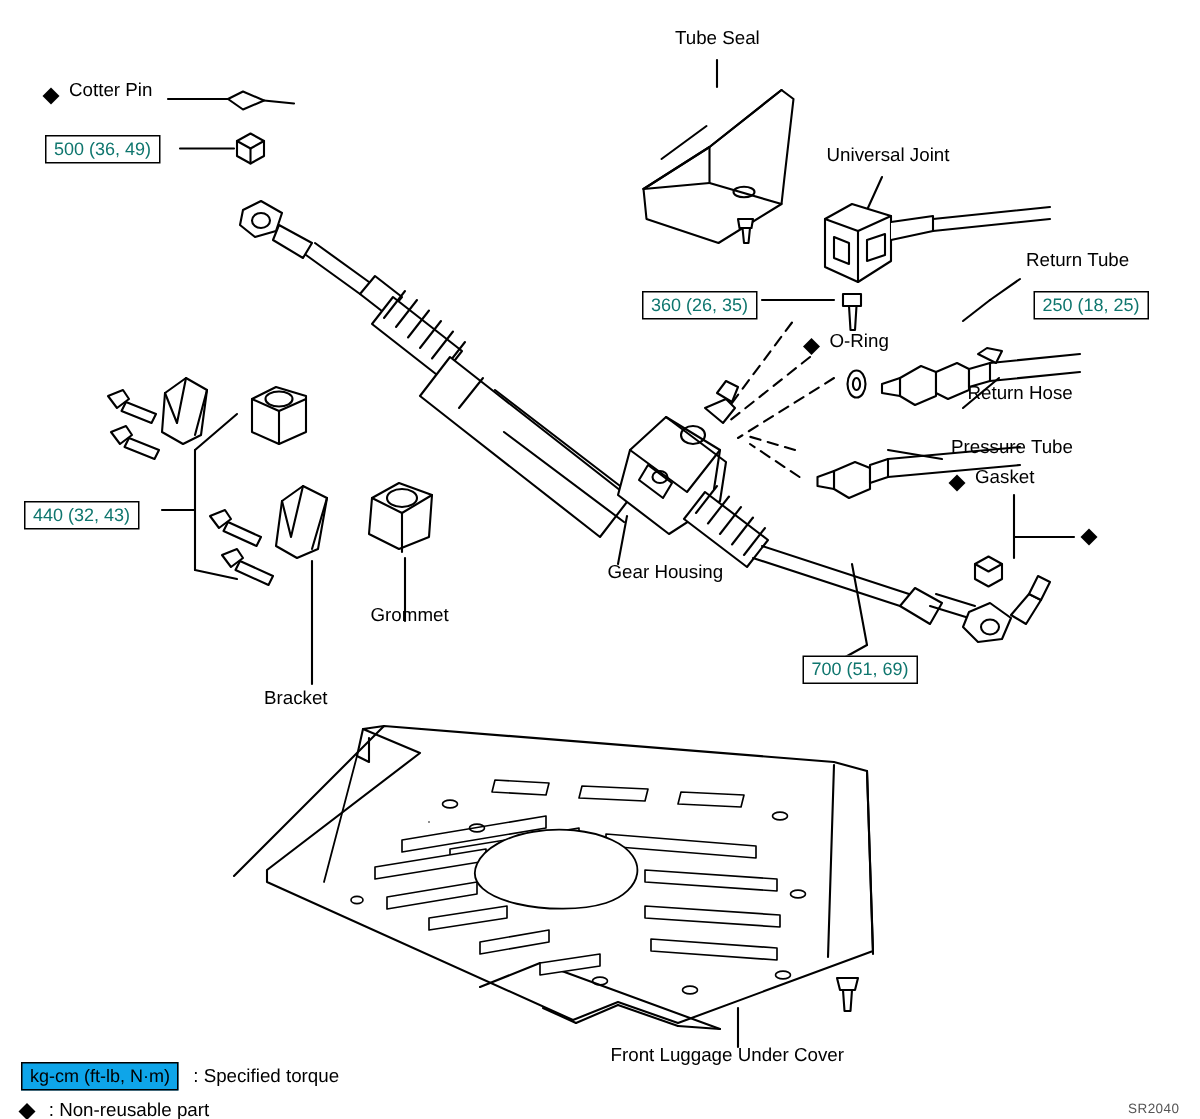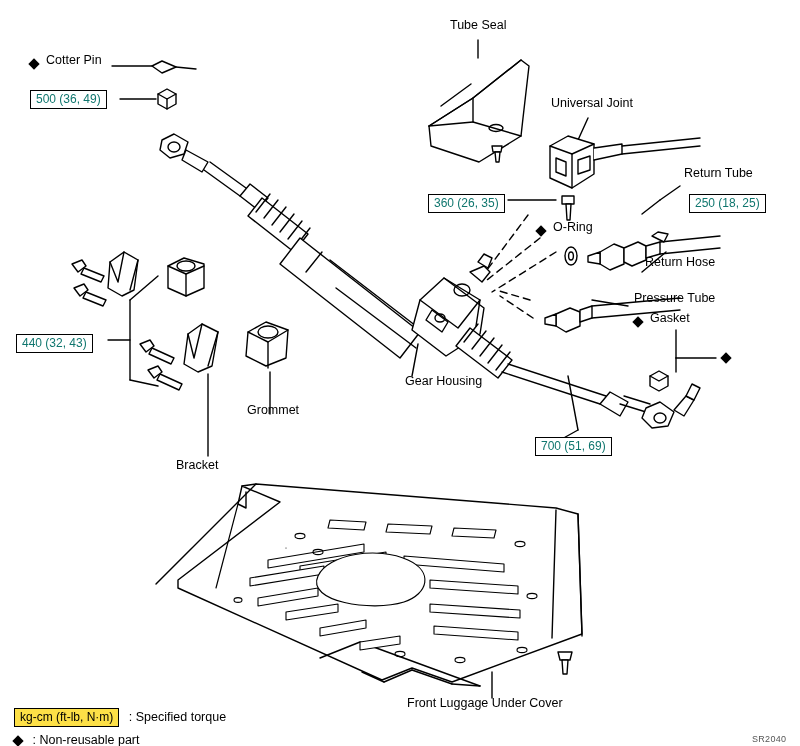--- a/index.html
+++ b/index.html
@@ -54,21 +54,21 @@
     position: absolute;
     font-family: "Liberation Sans", sans-serif;
     font-size: 12.5px;
     color: #000000;
     white-space: nowrap;
   }
   .legend-box {
     display: inline-block;
     border: 1.3px solid #000000;
     padding: 2px 5px 3px 5px;
-    background: #fde047;
+    background: #0ea5e9;
     line-height: 1;
     font-size: 12px;
   }
   .code {
     position: absolute;
     font-family: "Liberation Sans", sans-serif;
     font-size: 9px;
     color: #555555;
     letter-spacing: .3px;
   }

